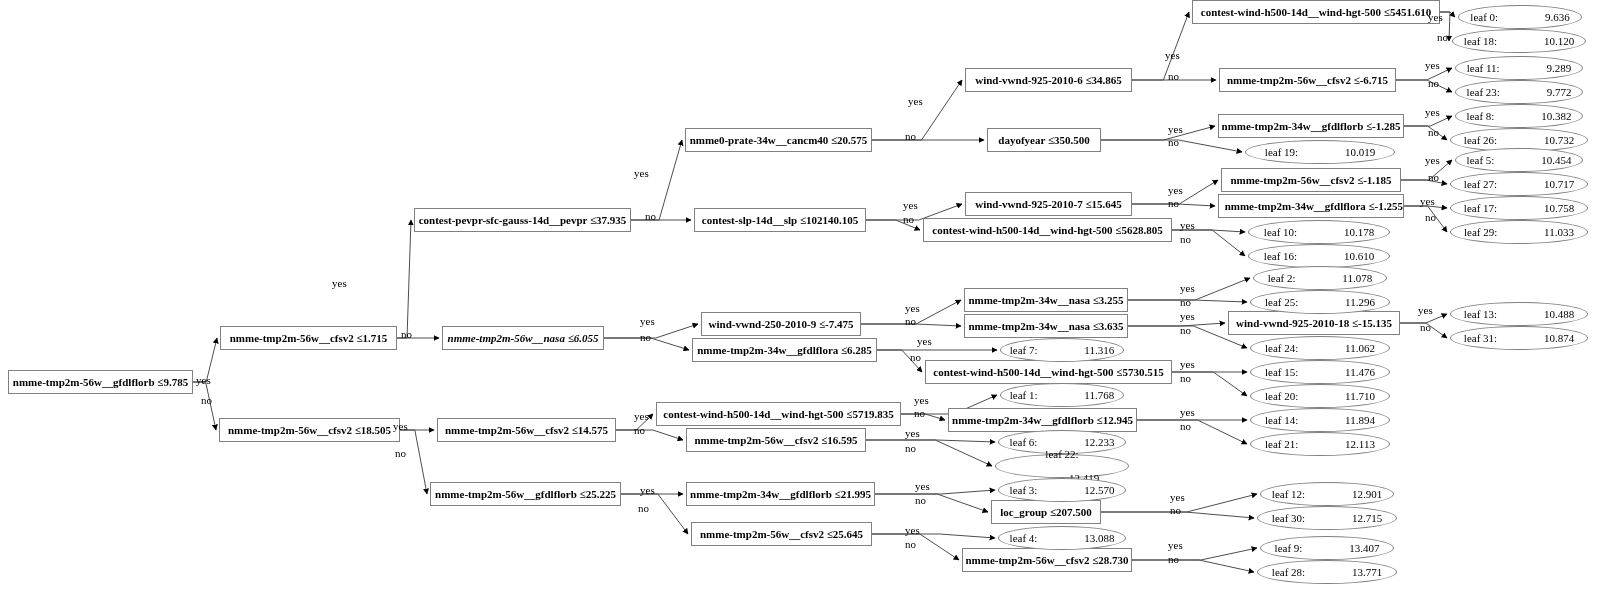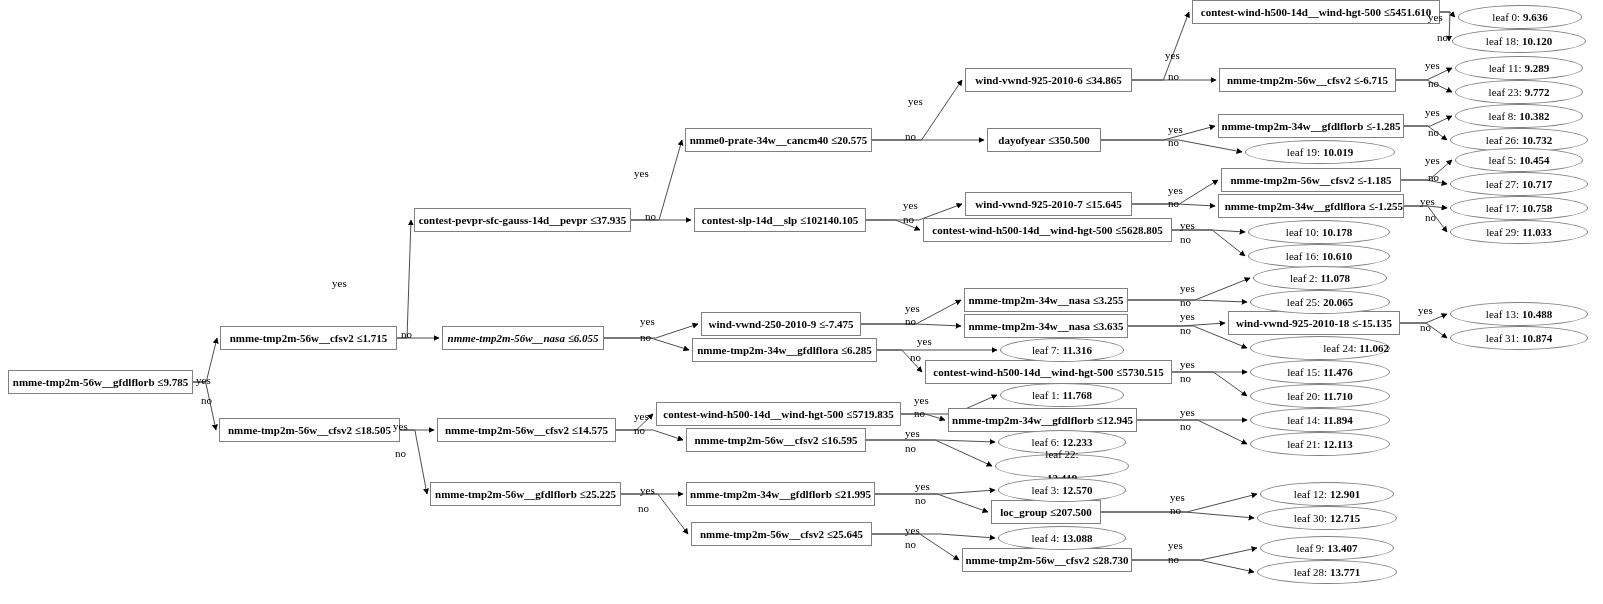--- a/index.html
+++ b/index.html
@@ -4,21 +4,21 @@
 <style>
   html,body{margin:0;padding:0;background:#ffffff;}
   body{font-family:"Liberation Serif", serif;}
   #tree-canvas{position:relative;width:1603px;height:604px;overflow:hidden;background:#fff;}
   svg#edges{position:absolute;left:0;top:0;width:1603px;height:604px;pointer-events:none;}
   .node{position:absolute;box-sizing:border-box;display:flex;align-items:center;justify-content:center;
         text-align:center;white-space:nowrap;color:#000;}
   .split{border:1px solid #808080;background:#ffffff;font-weight:bold;}
   .leaf{border:1px solid #808080;background:#ffffff;border-radius:50%/50%;}
   .leaf .lf-label{font-weight:normal;}
-  .leaf .lf-val{font-weight:bold;}
+  .leaf .lf-val{font-weight:normal;margin-left:44px;}
   .edge-label{position:absolute;color:#000;font-family:"Liberation Serif",serif;font-size:11px;
               line-height:11px;white-space:nowrap;}
 </style>
 </head>
 <body>
 
 <div id="tree-canvas">
   <svg id="edges">
     <defs>
       <marker id="arrow" viewBox="0 0 10 10" refX="9" refY="5" markerWidth="6" markerHeight="6" orient="auto-start-reverse">
@@ -191,24 +191,24 @@
       <div class="node leaf" style="left: 1455px; top: 104px; width: 128px; height: 24px; font-size: 11px;"><span class="lf-label">leaf 8:</span>&nbsp;<span class="lf-val">10.382</span></div>
       <div class="node leaf" style="left: 1450px; top: 128px; width: 138px; height: 24px; font-size: 11px;"><span class="lf-label">leaf 26:</span>&nbsp;<span class="lf-val">10.732</span></div>
       <div class="node leaf" style="left: 1245px; top: 140px; width: 150px; height: 24px; font-size: 11px;"><span class="lf-label">leaf 19:</span>&nbsp;<span class="lf-val">10.019</span></div>
       <div class="node leaf" style="left: 1455px; top: 148px; width: 128px; height: 24px; font-size: 11px;"><span class="lf-label">leaf 5:</span>&nbsp;<span class="lf-val">10.454</span></div>
       <div class="node leaf" style="left: 1450px; top: 172px; width: 138px; height: 24px; font-size: 11px;"><span class="lf-label">leaf 27:</span>&nbsp;<span class="lf-val">10.717</span></div>
       <div class="node leaf" style="left: 1450px; top: 196px; width: 138px; height: 24px; font-size: 11px;"><span class="lf-label">leaf 17:</span>&nbsp;<span class="lf-val">10.758</span></div>
       <div class="node leaf" style="left: 1450px; top: 220px; width: 138px; height: 24px; font-size: 11px;"><span class="lf-label">leaf 29:</span>&nbsp;<span class="lf-val">11.033</span></div>
       <div class="node leaf" style="left: 1248px; top: 220px; width: 142px; height: 24px; font-size: 11px;"><span class="lf-label">leaf 10:</span>&nbsp;<span class="lf-val">10.178</span></div>
       <div class="node leaf" style="left: 1248px; top: 244px; width: 142px; height: 24px; font-size: 11px;"><span class="lf-label">leaf 16:</span>&nbsp;<span class="lf-val">10.610</span></div>
       <div class="node leaf" style="left: 1253px; top: 266px; width: 134px; height: 24px; font-size: 11px;"><span class="lf-label">leaf 2:</span>&nbsp;<span class="lf-val">11.078</span></div>
-      <div class="node leaf" style="left: 1250px; top: 290px; width: 140px; height: 24px; font-size: 11px;"><span class="lf-label">leaf 25:</span>&nbsp;<span class="lf-val">20.065</span></div>
+      <div class="node leaf" style="left: 1250px; top: 290px; width: 140px; height: 24px; font-size: 11px;"><span class="lf-label">leaf 25:</span>&nbsp;<span class="lf-val">11.296</span></div>
       <div class="node leaf" style="left: 1450px; top: 302px; width: 138px; height: 24px; font-size: 11px;"><span class="lf-label">leaf 13:</span>&nbsp;<span class="lf-val">10.488</span></div>
       <div class="node leaf" style="left: 1450px; top: 326px; width: 138px; height: 24px; font-size: 11px;"><span class="lf-label">leaf 31:</span>&nbsp;<span class="lf-val">10.874</span></div>
-      <div class="node leaf" style="left: 1250px; top: 336px; width: 140px; height: 24px; font-size: 11px; justify-content: flex-end;"><span class="lf-label">leaf 24:</span>&nbsp;<span class="lf-val">11.062</span></div>
+      <div class="node leaf" style="left: 1250px; top: 336px; width: 140px; height: 24px; font-size: 11px;"><span class="lf-label">leaf 24:</span>&nbsp;<span class="lf-val">11.062</span></div>
       <div class="node leaf" style="left: 1000px; top: 338px; width: 124px; height: 24px; font-size: 11px;"><span class="lf-label">leaf 7:</span>&nbsp;<span class="lf-val">11.316</span></div>
       <div class="node leaf" style="left: 1250px; top: 360px; width: 140px; height: 24px; font-size: 11px;"><span class="lf-label">leaf 15:</span>&nbsp;<span class="lf-val">11.476</span></div>
       <div class="node leaf" style="left: 1250px; top: 384px; width: 140px; height: 24px; font-size: 11px;"><span class="lf-label">leaf 20:</span>&nbsp;<span class="lf-val">11.710</span></div>
       <div class="node leaf" style="left: 1000px; top: 383px; width: 124px; height: 24px; font-size: 11px;"><span class="lf-label">leaf 1:</span>&nbsp;<span class="lf-val">11.768</span></div>
       <div class="node leaf" style="left: 1250px; top: 408px; width: 140px; height: 24px; font-size: 11px;"><span class="lf-label">leaf 14:</span>&nbsp;<span class="lf-val">11.894</span></div>
       <div class="node leaf" style="left: 1250px; top: 432px; width: 140px; height: 24px; font-size: 11px;"><span class="lf-label">leaf 21:</span>&nbsp;<span class="lf-val">12.113</span></div>
       <div class="node leaf" style="left: 998px; top: 430px; width: 128px; height: 24px; font-size: 11px;"><span class="lf-label">leaf 6:</span>&nbsp;<span class="lf-val">12.233</span></div>
       <div class="node leaf" style="left: 995px; top: 454px; width: 134px; height: 24px; font-size: 11px; flex-direction: column;"><span class="lf-label">leaf 22:</span>&nbsp;<span class="lf-val">12.419</span></div>
       <div class="node leaf" style="left: 998px; top: 478px; width: 128px; height: 24px; font-size: 11px;"><span class="lf-label">leaf 3:</span>&nbsp;<span class="lf-val">12.570</span></div>
       <div class="node leaf" style="left: 1260px; top: 482px; width: 134px; height: 24px; font-size: 11px;"><span class="lf-label">leaf 12:</span>&nbsp;<span class="lf-val">12.901</span></div>

